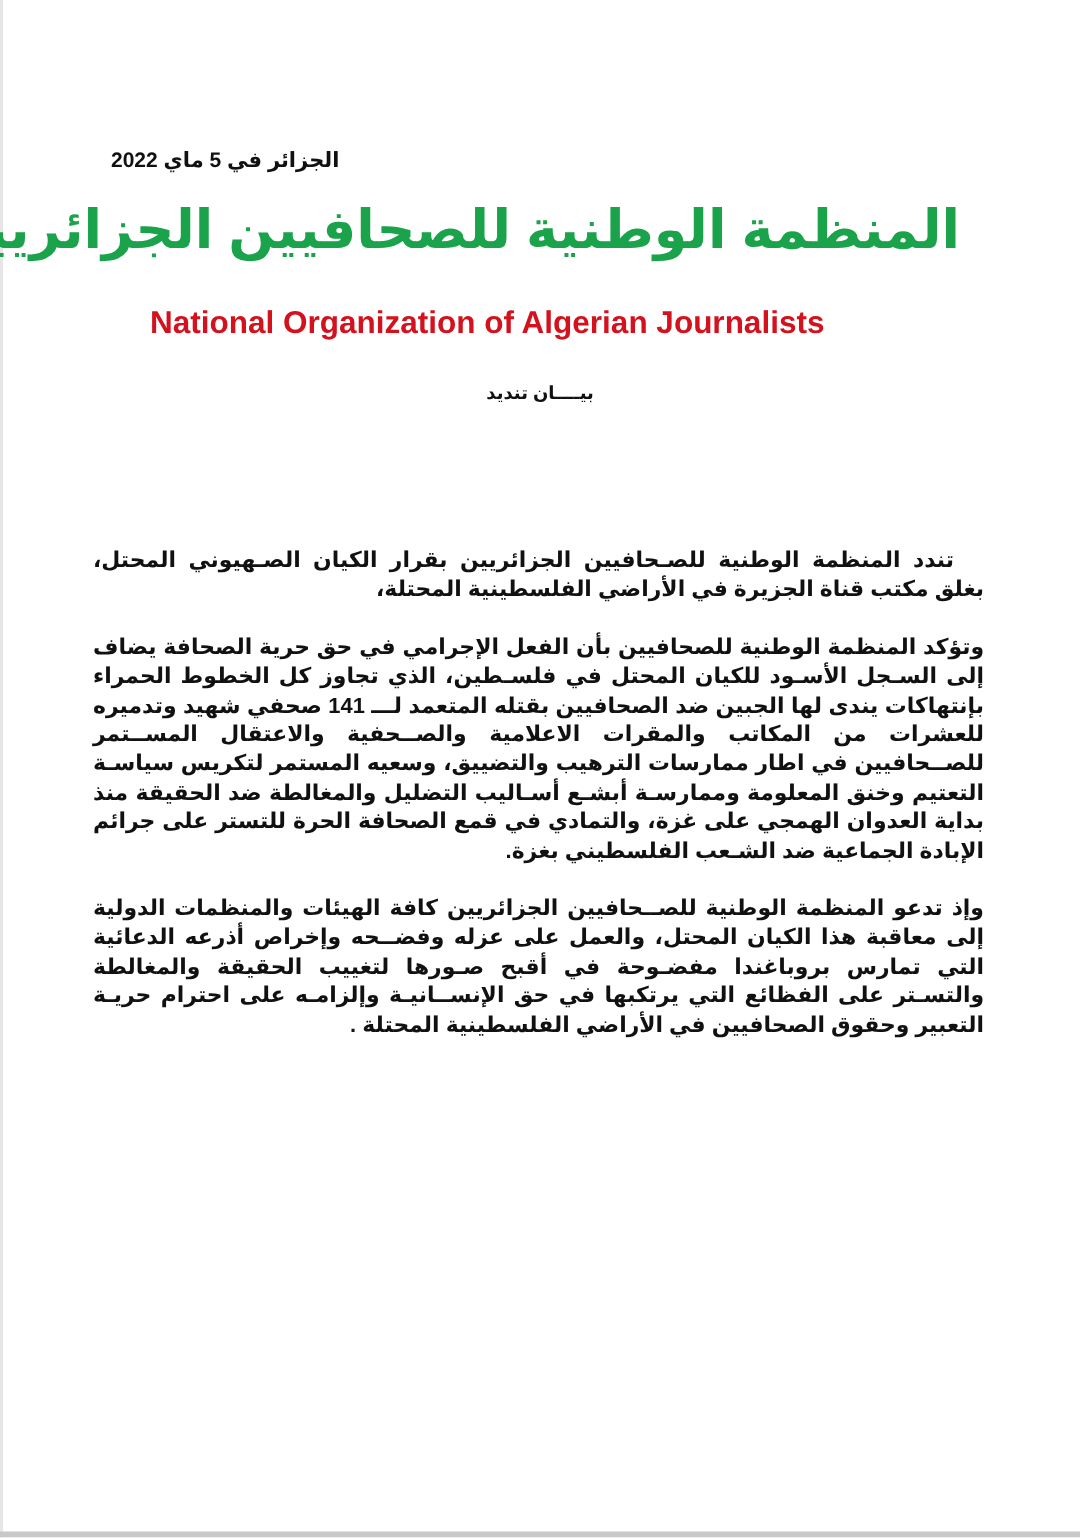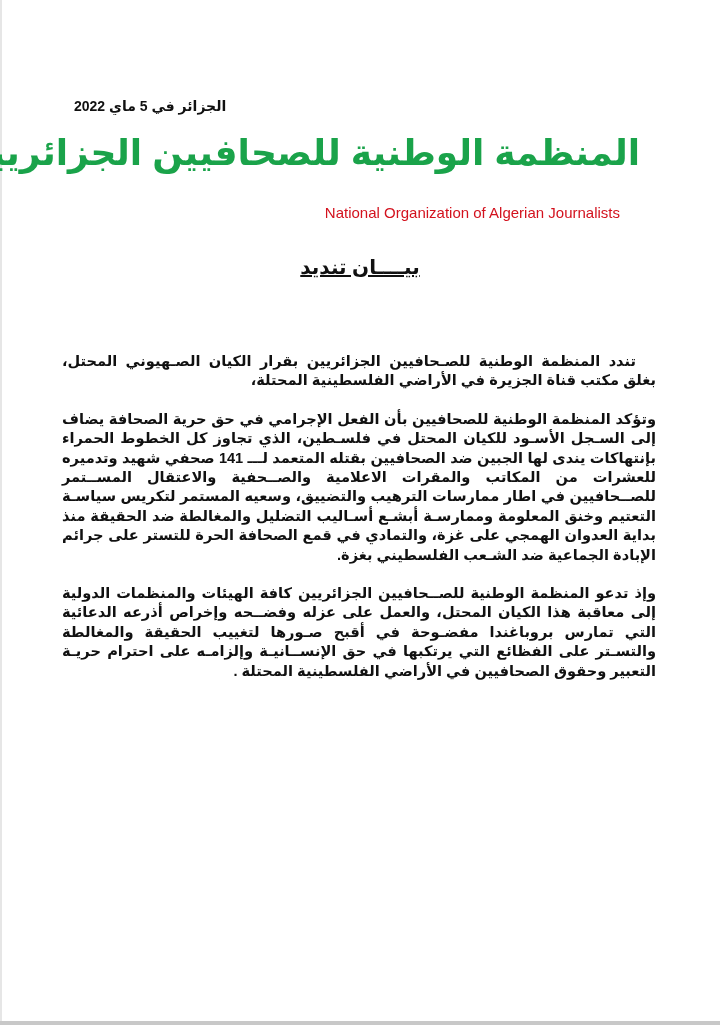--- a/index.html
+++ b/index.html
@@ -55,53 +55,52 @@
       font-size: 36px;
       color: #1aa34a;
       white-space: nowrap;
       letter-spacing: 0px;
     }
     .title-en {
       position: absolute;
       top: 204px;
       left: 100px;
       width: 520px;
-      text-align: right;
-      font-weight: normal;
-      font-size: 15px;
+      text-align: left;
+      font-weight: bold;
+      font-size: 21px;
       color: #d3121e;
       white-space: nowrap;
     }
     .heading {
       position: absolute;
       top: 255px;
       left: 200px;
       width: 320px;
       text-align: center;
       direction: rtl;
       font-weight: bold;
-      font-size: 20px;
+      font-size: 12px;
       color: #111;
       white-space: nowrap;
-      text-decoration: underline;
     }
     .body {
       position: absolute;
       top: 352px;
       left: 62px;
       width: 594px;
       direction: rtl;
       text-align: justify;
       font-weight: bold;
       font-size: 14.6px;
       line-height: 19.4px;
       color: #111;
     }
     .body p {
-      margin: 0 0 19px 0;
+      margin: 13px 0 19px 0;
       text-align: justify;
       text-align-last: right;
     }
     .body p.indent {
       text-indent: 20px;
     }
   </style>
 </head>
 <body>
 

